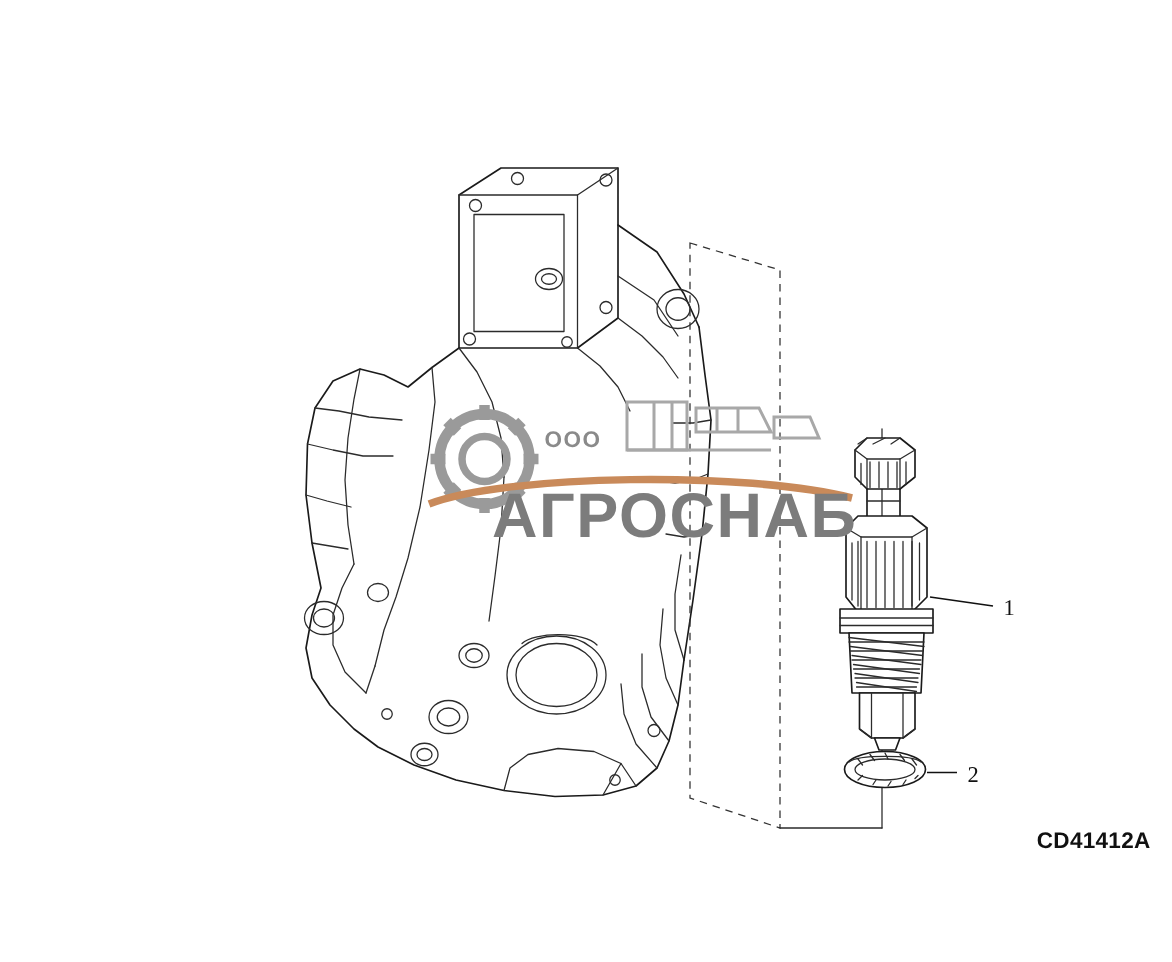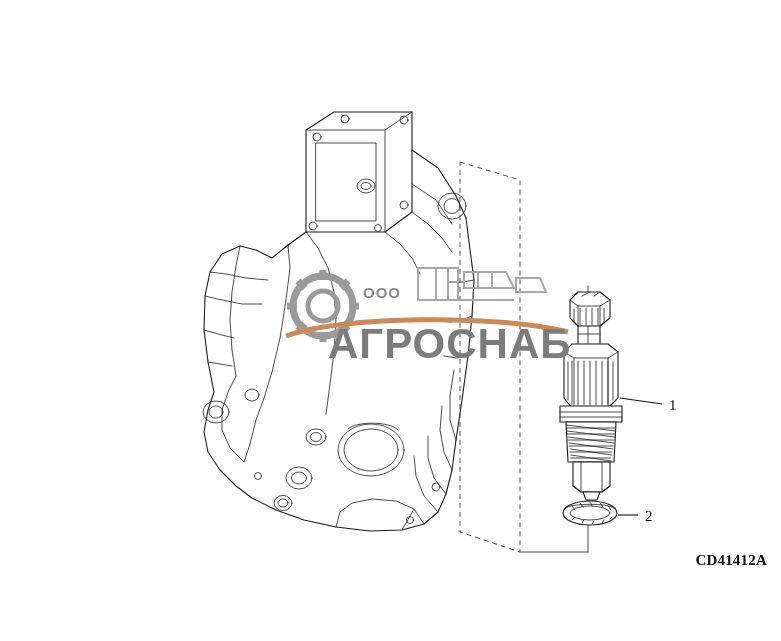--- a/index.html
+++ b/index.html
@@ -58,21 +58,21 @@
   }
   .callout-num {
     font-family: "Liberation Serif", serif;
     font-size: 15px;
     fill: #111111;
   }
   .part-code {
     position: absolute;
     right: 14px;
     bottom: 72px;
-    font-family: Liberation Serif, serif;
+    font-family: Liberation Sans, sans-serif;
     font-size: 15px;
     font-weight: bold;
     color: #111111;
     letter-spacing: 0.2px;
   }
   
   #watermark {
     position: absolute;
     left: 268px;
     top: 258px;

